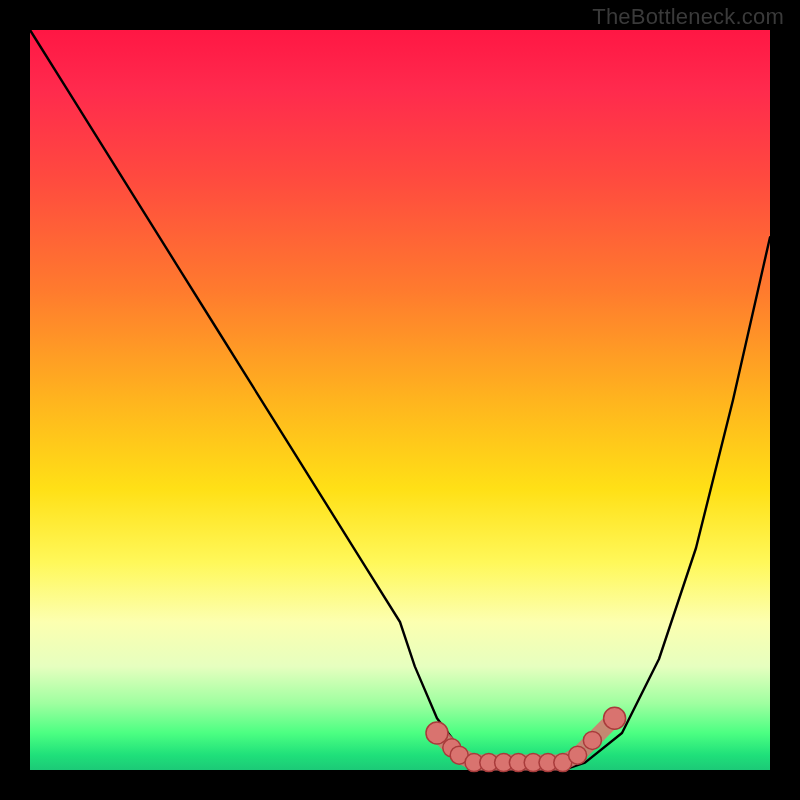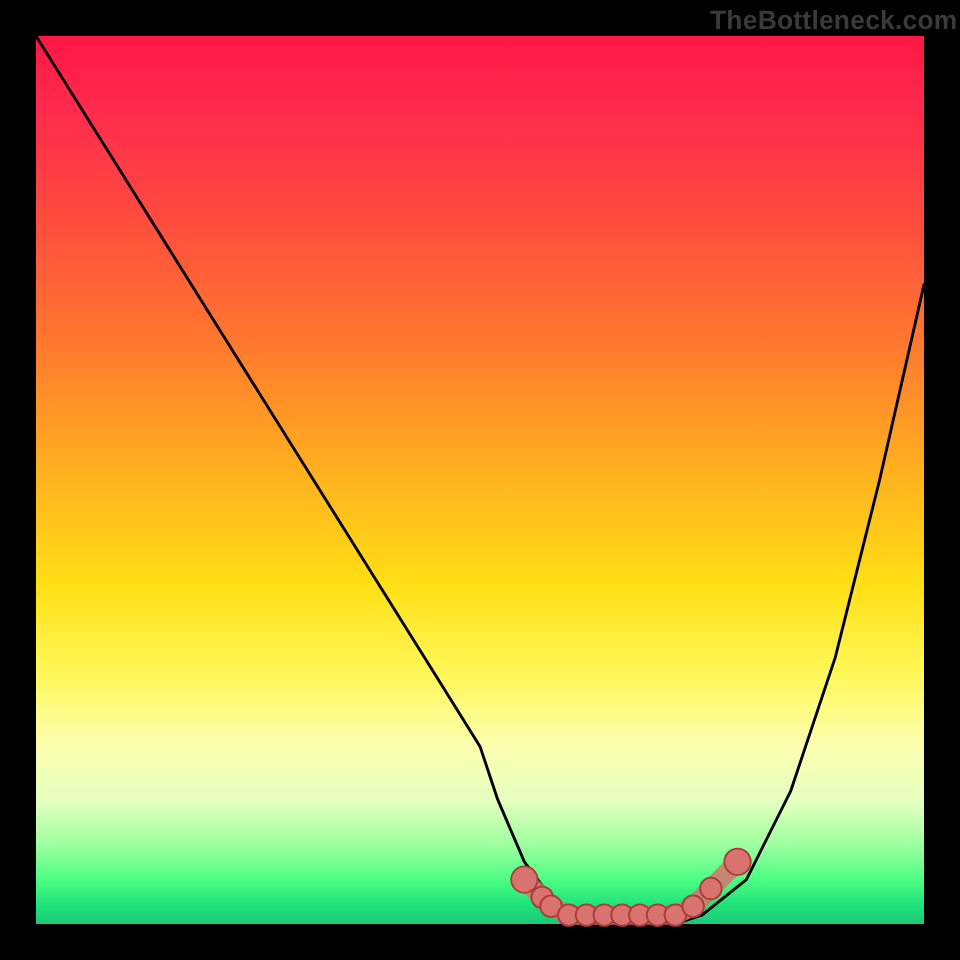--- a/index.html
+++ b/index.html
@@ -45,24 +45,24 @@
     position: absolute;
     left: 30px;
     top: 30px;
     width: 740px;
     height: 740px;
     overflow: visible;
   }
   .watermark {
     position: absolute;
     top: 4px;
-    right: 2px;
+    right: 16px;
     color: #3a3a3a;
     font-size: 22px;
-    font-weight: 700;
+    font-weight: 400;
     letter-spacing: 0.2px;
     user-select: none;
   }
 </style>
 </head>
 <body>
 
 <div class="frame">
 
   <div class="watermark">TheBottleneck.com</div>

